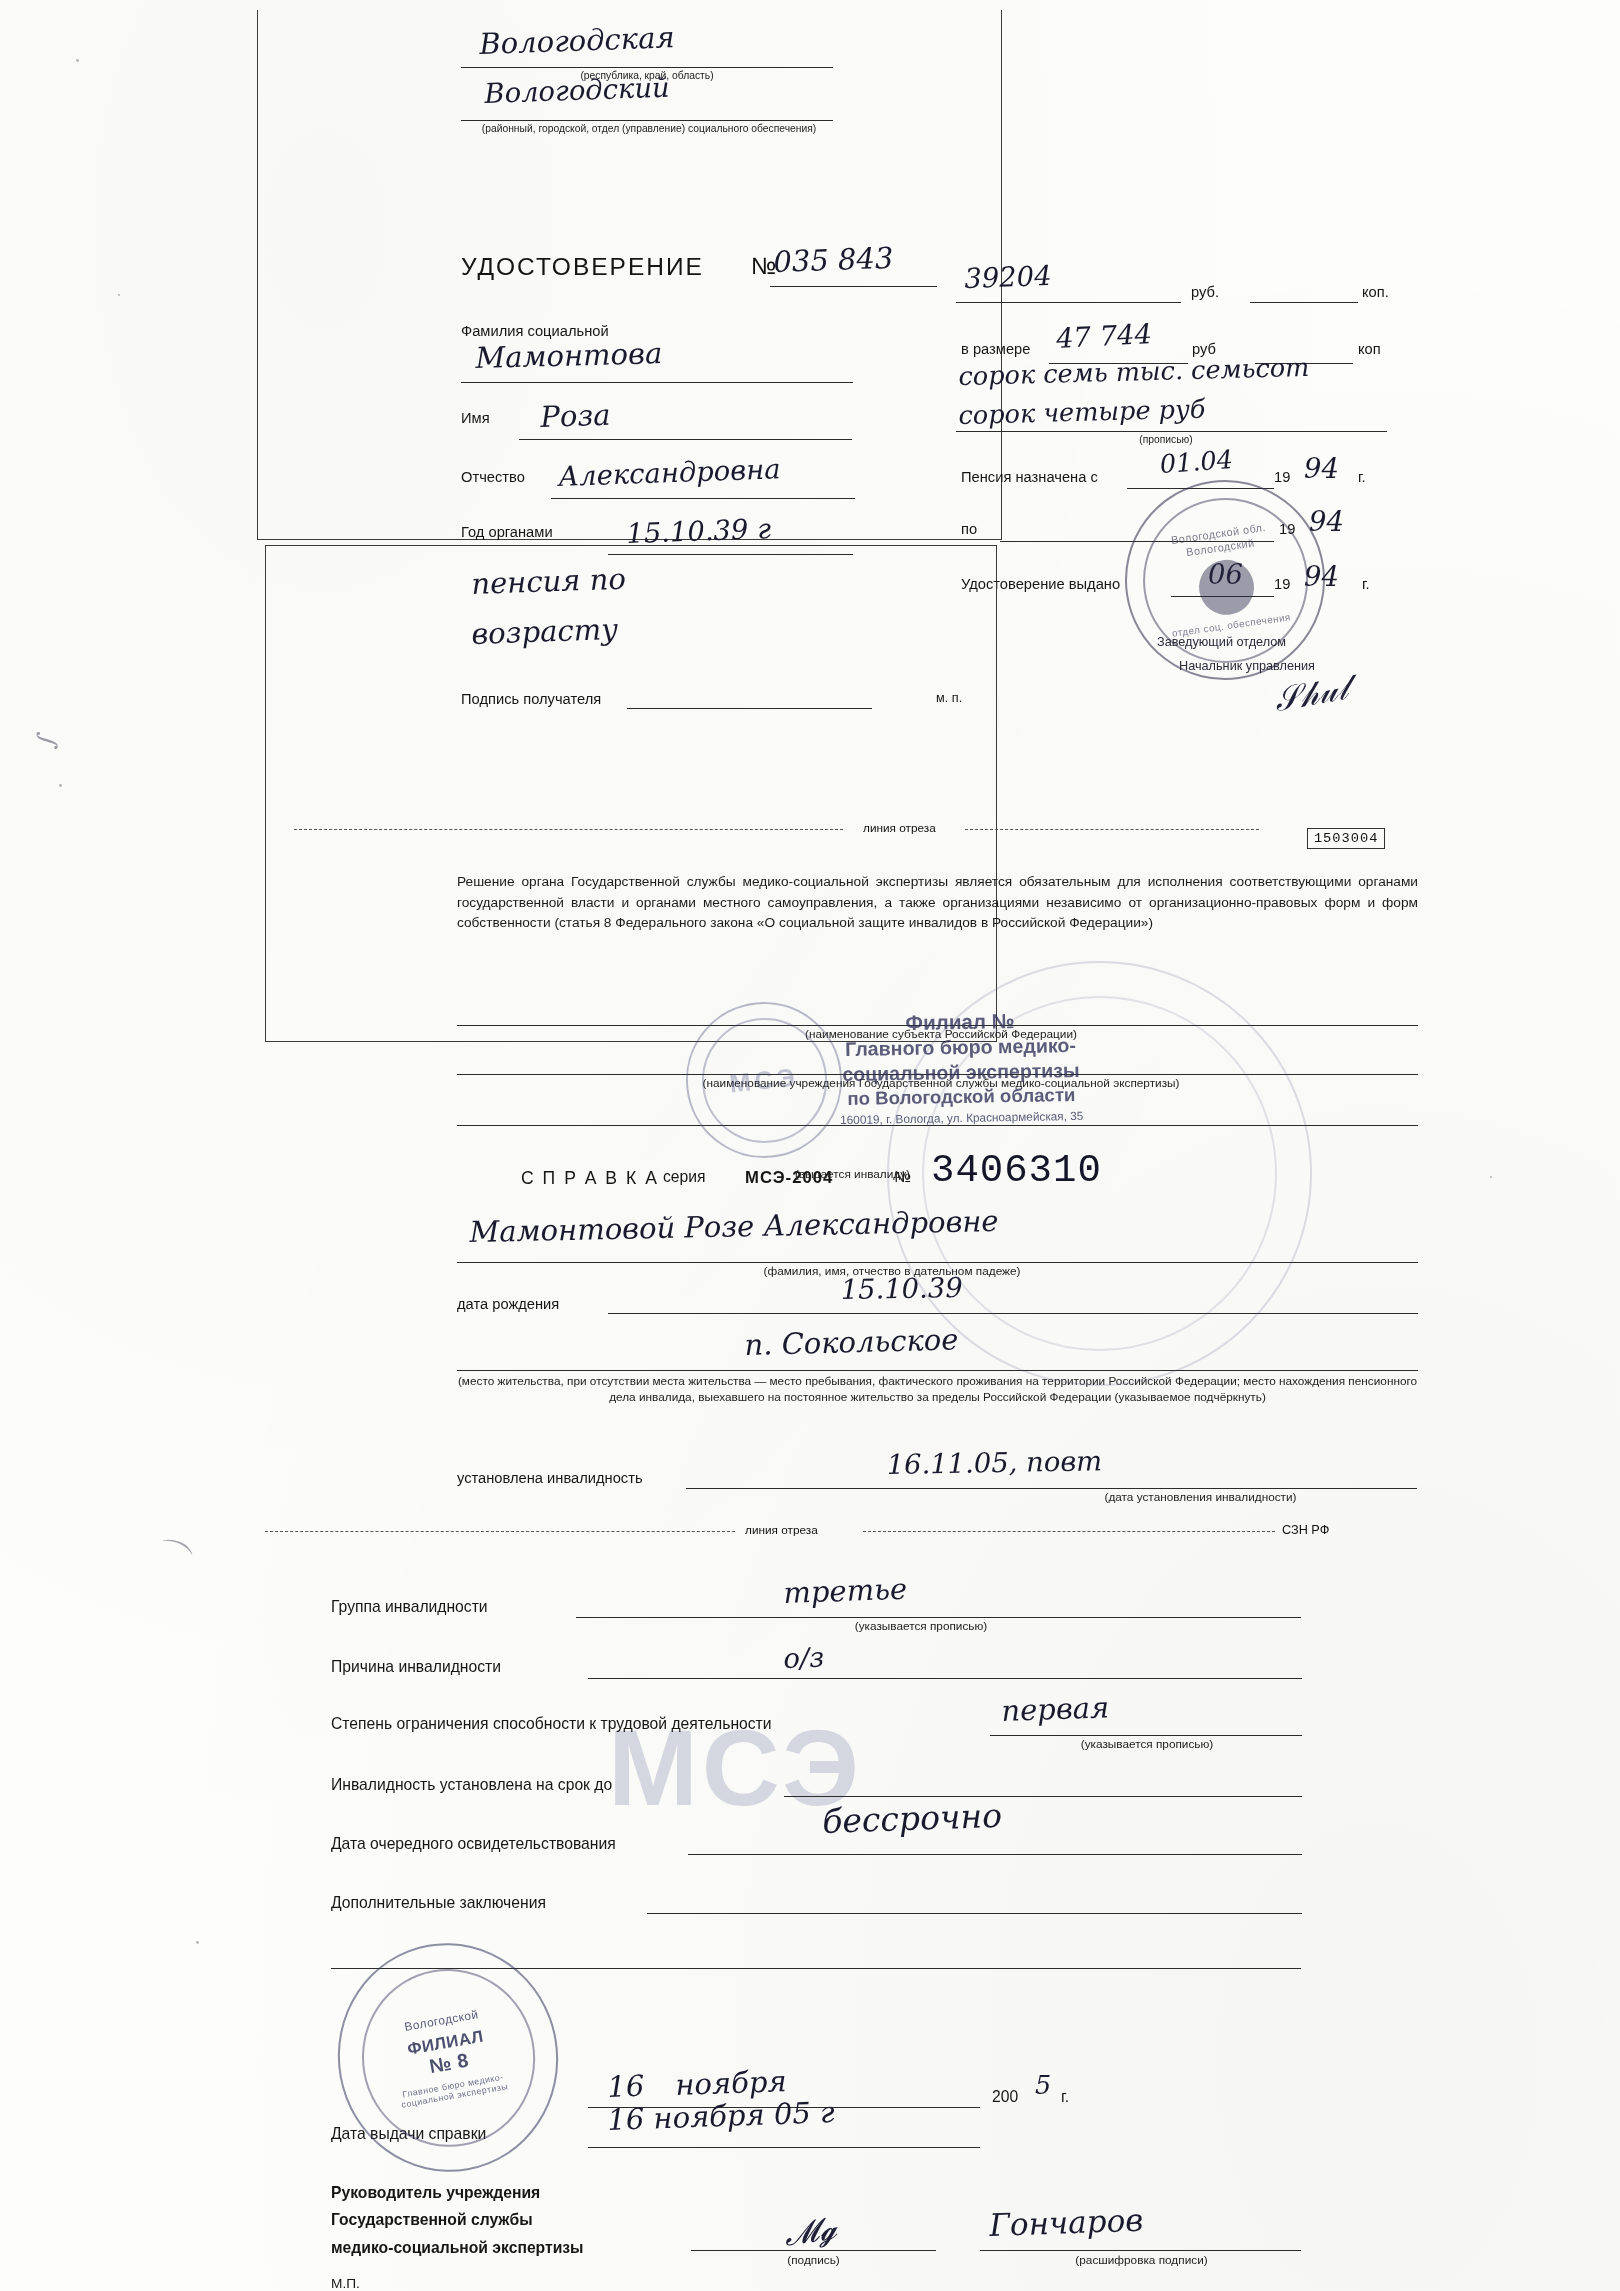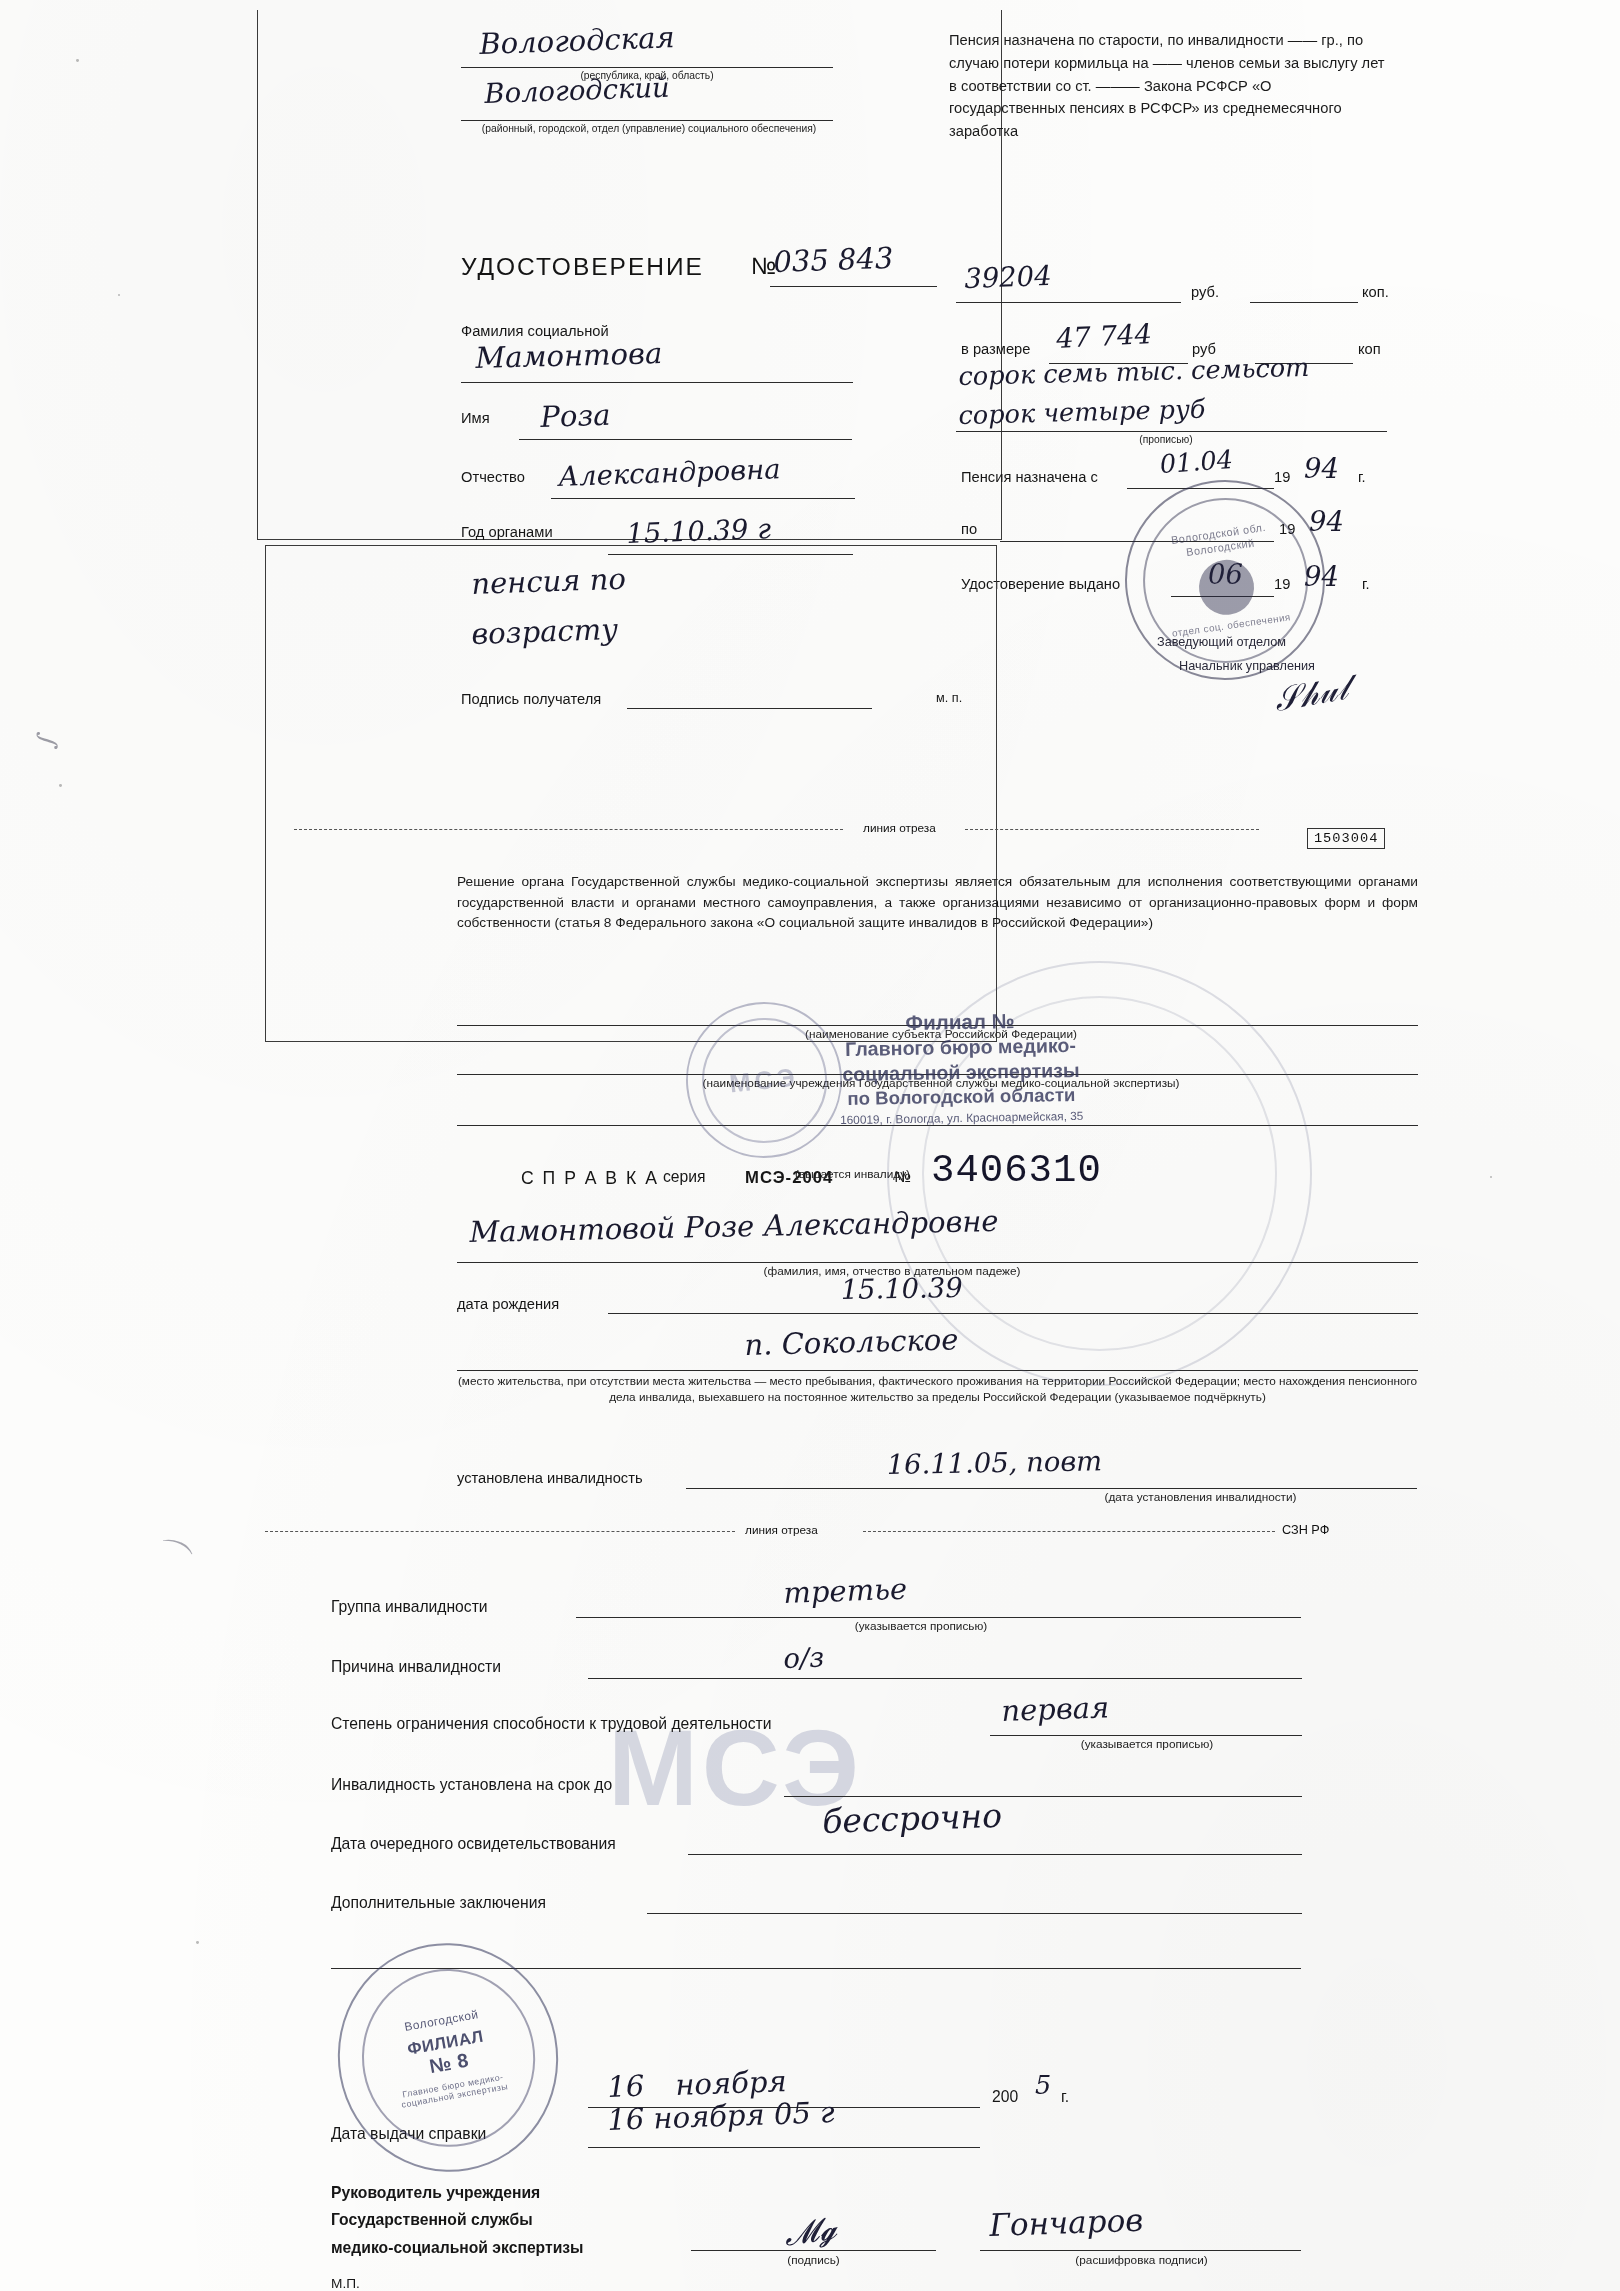--- a/index.html
+++ b/index.html
@@ -180,21 +180,20 @@
   <div class="hw abs" style="left:627px; top:518px; font-size:27.4px; transform: rotate(-2deg);">15.10.39 г</div>
 
   <div class="hw abs" style="left:472px; top:567px; font-size:29px; transform: rotate(-2deg);">пенсия по</div>
   <div class="hw abs" style="left:472px; top:617px; font-size:29px; transform: rotate(-2deg);">возрасту</div>
 
   <div class="label" style="left:461px; top:691px;">Подпись получателя</div>
   <div class="line" style="left:627px; top:708px; width:245px;"></div>
 
   <div class="label label-sm" style="left:936px; top:691px;">м. п.</div>
 
-  <div class="para" style="left:949px; top:29px; width:436px; font-size:14.7px; line-height:1.55; text-align:left;">Пенсия назначена по старости, по инвалидности —— гр., по случаю потери кормильца на —— членов семьи за выслугу лет в соответствии со ст. ——— Закона РСФСР «О государственных пенсиях в РСФСР» из среднемесячного заработка</div>
 
   <div class="hw abs" style="left:965px; top:263px; font-size:27.4px; transform: rotate(-2deg);">39204</div>
   <div class="line" style="left:956px; top:302px; width:225px;"></div>
   <div class="label" style="left:1191px; top:284px;">руб.</div>
   <div class="line" style="left:1250px; top:302px; width:108px;"></div>
   <div class="label" style="left:1362px; top:284px;">коп.</div>
 
   <div class="label" style="left:961px; top:341px;">в размере</div>
   <div class="hw abs" style="left:1057px; top:323px; font-size:27.4px; transform: rotate(-3deg);">47 744</div>
   <div class="label" style="left:1192px; top:341px;">руб</div>

